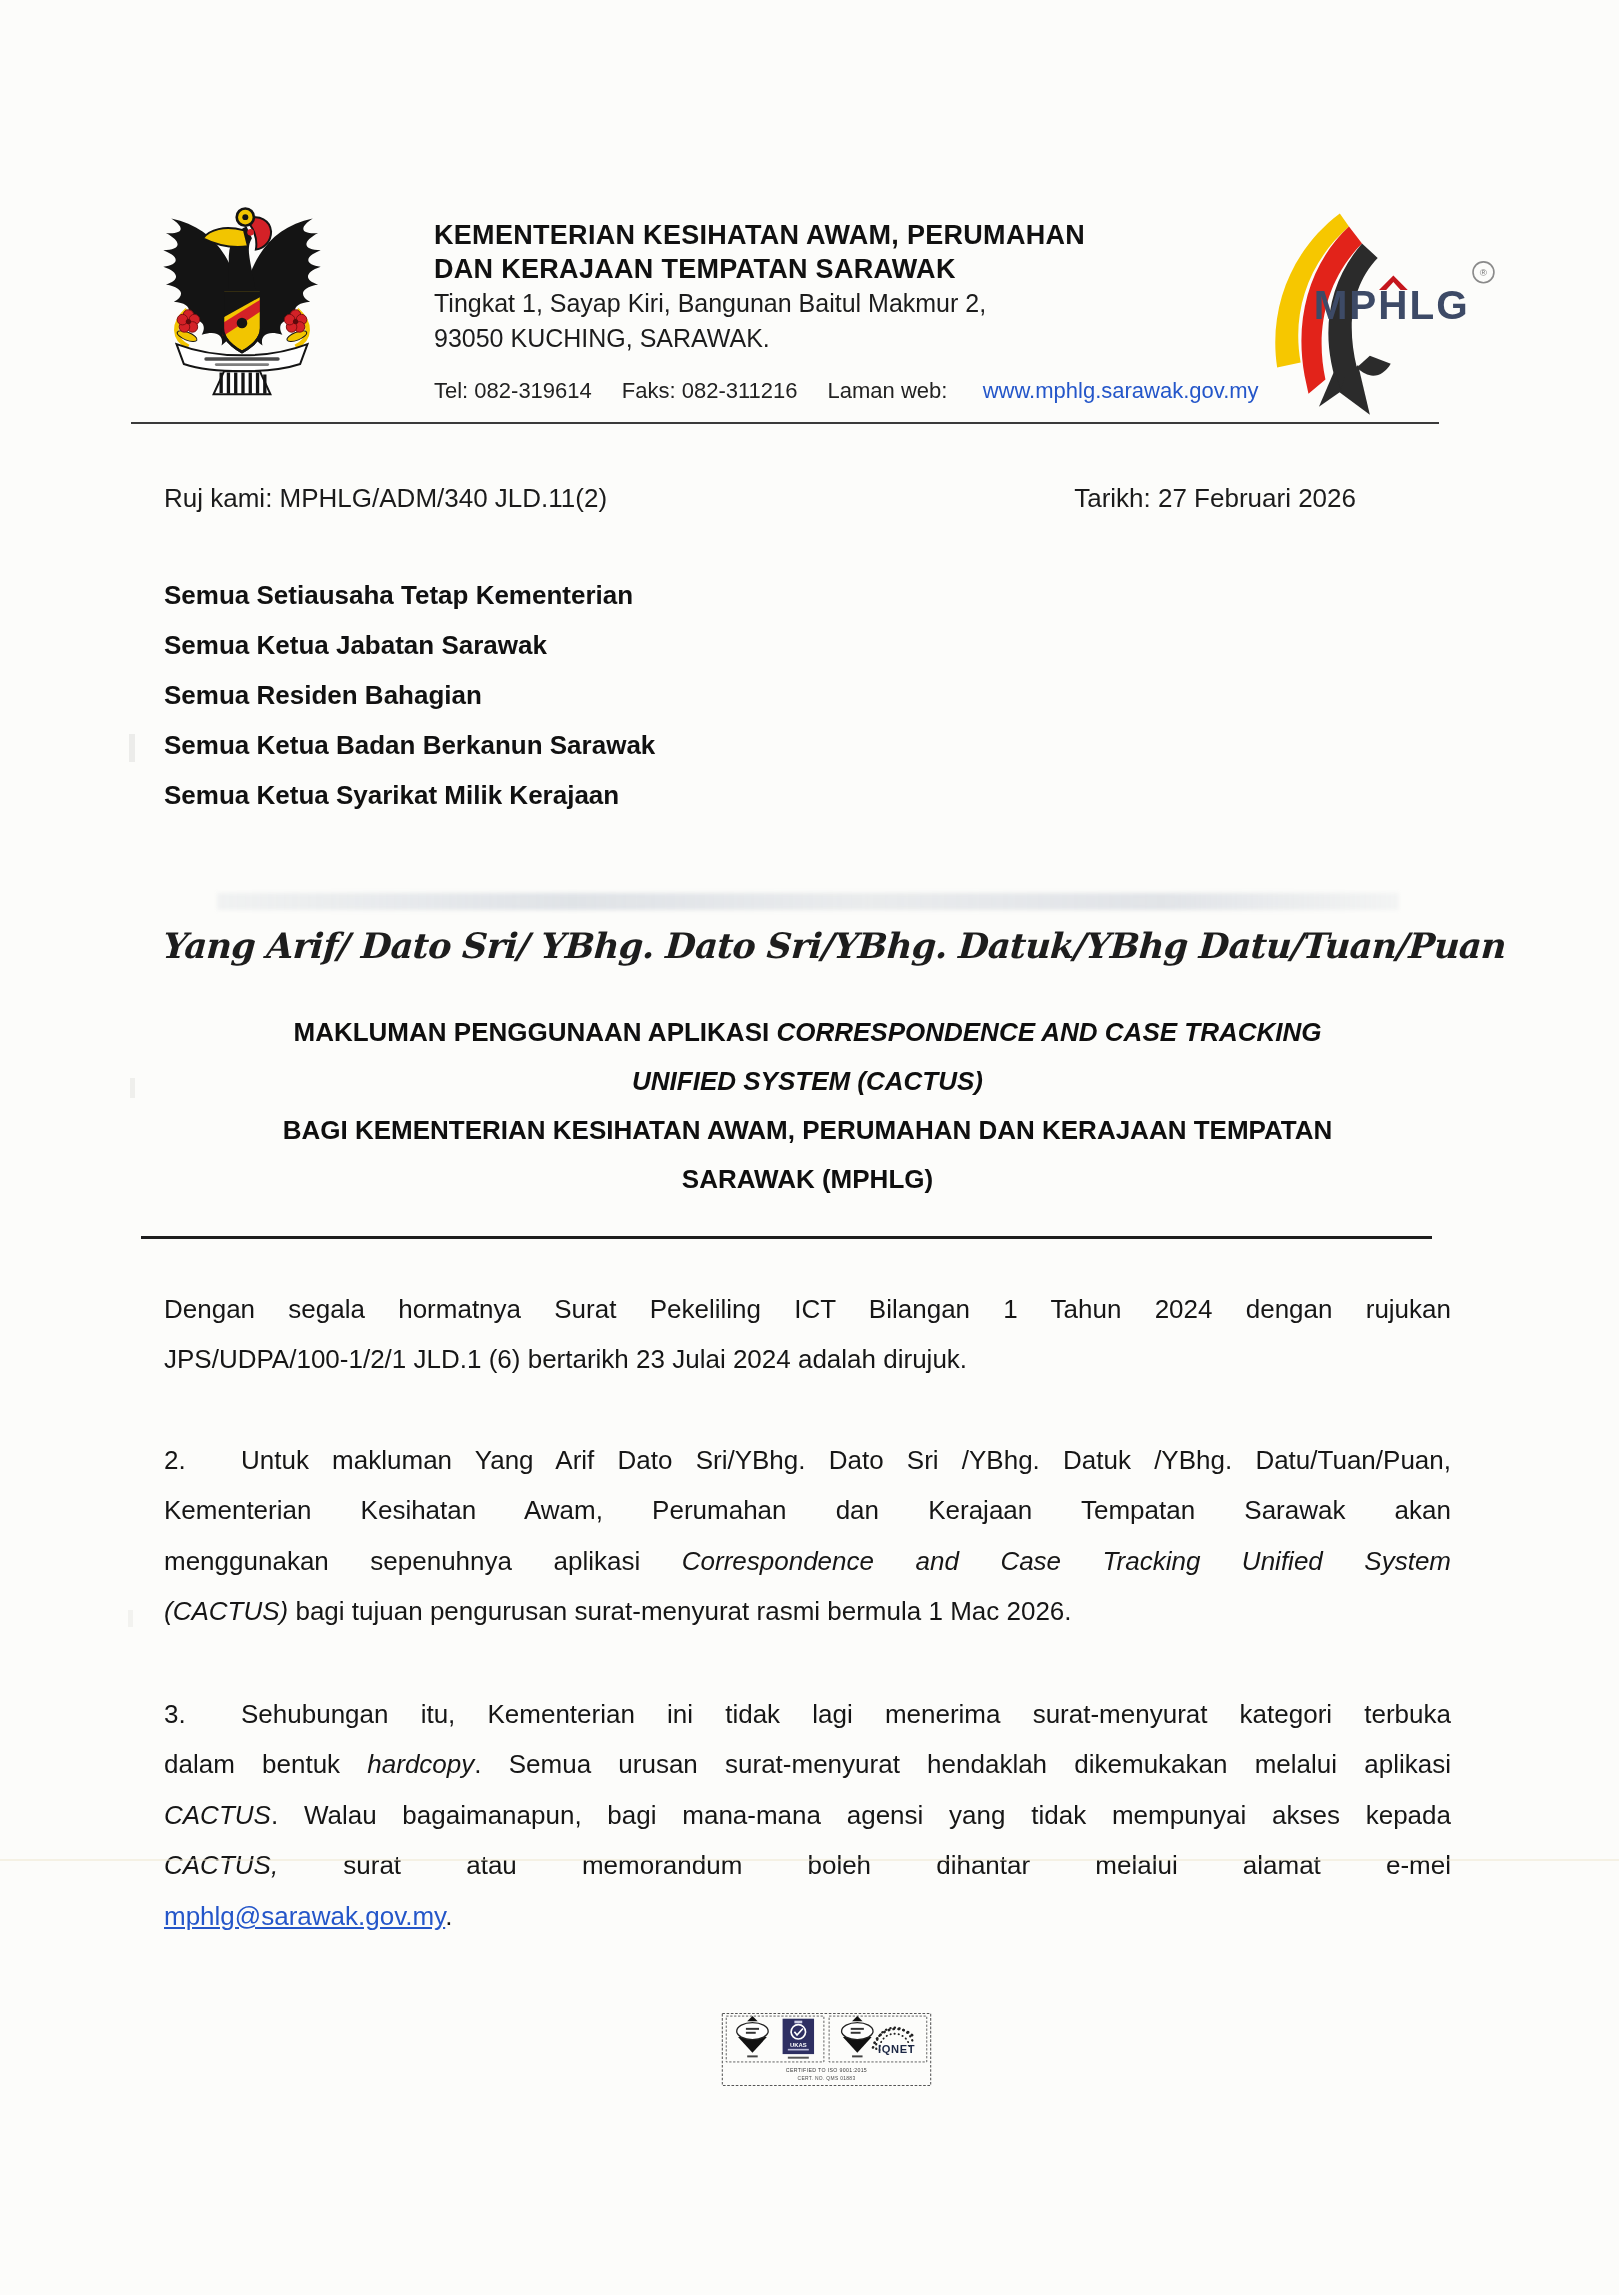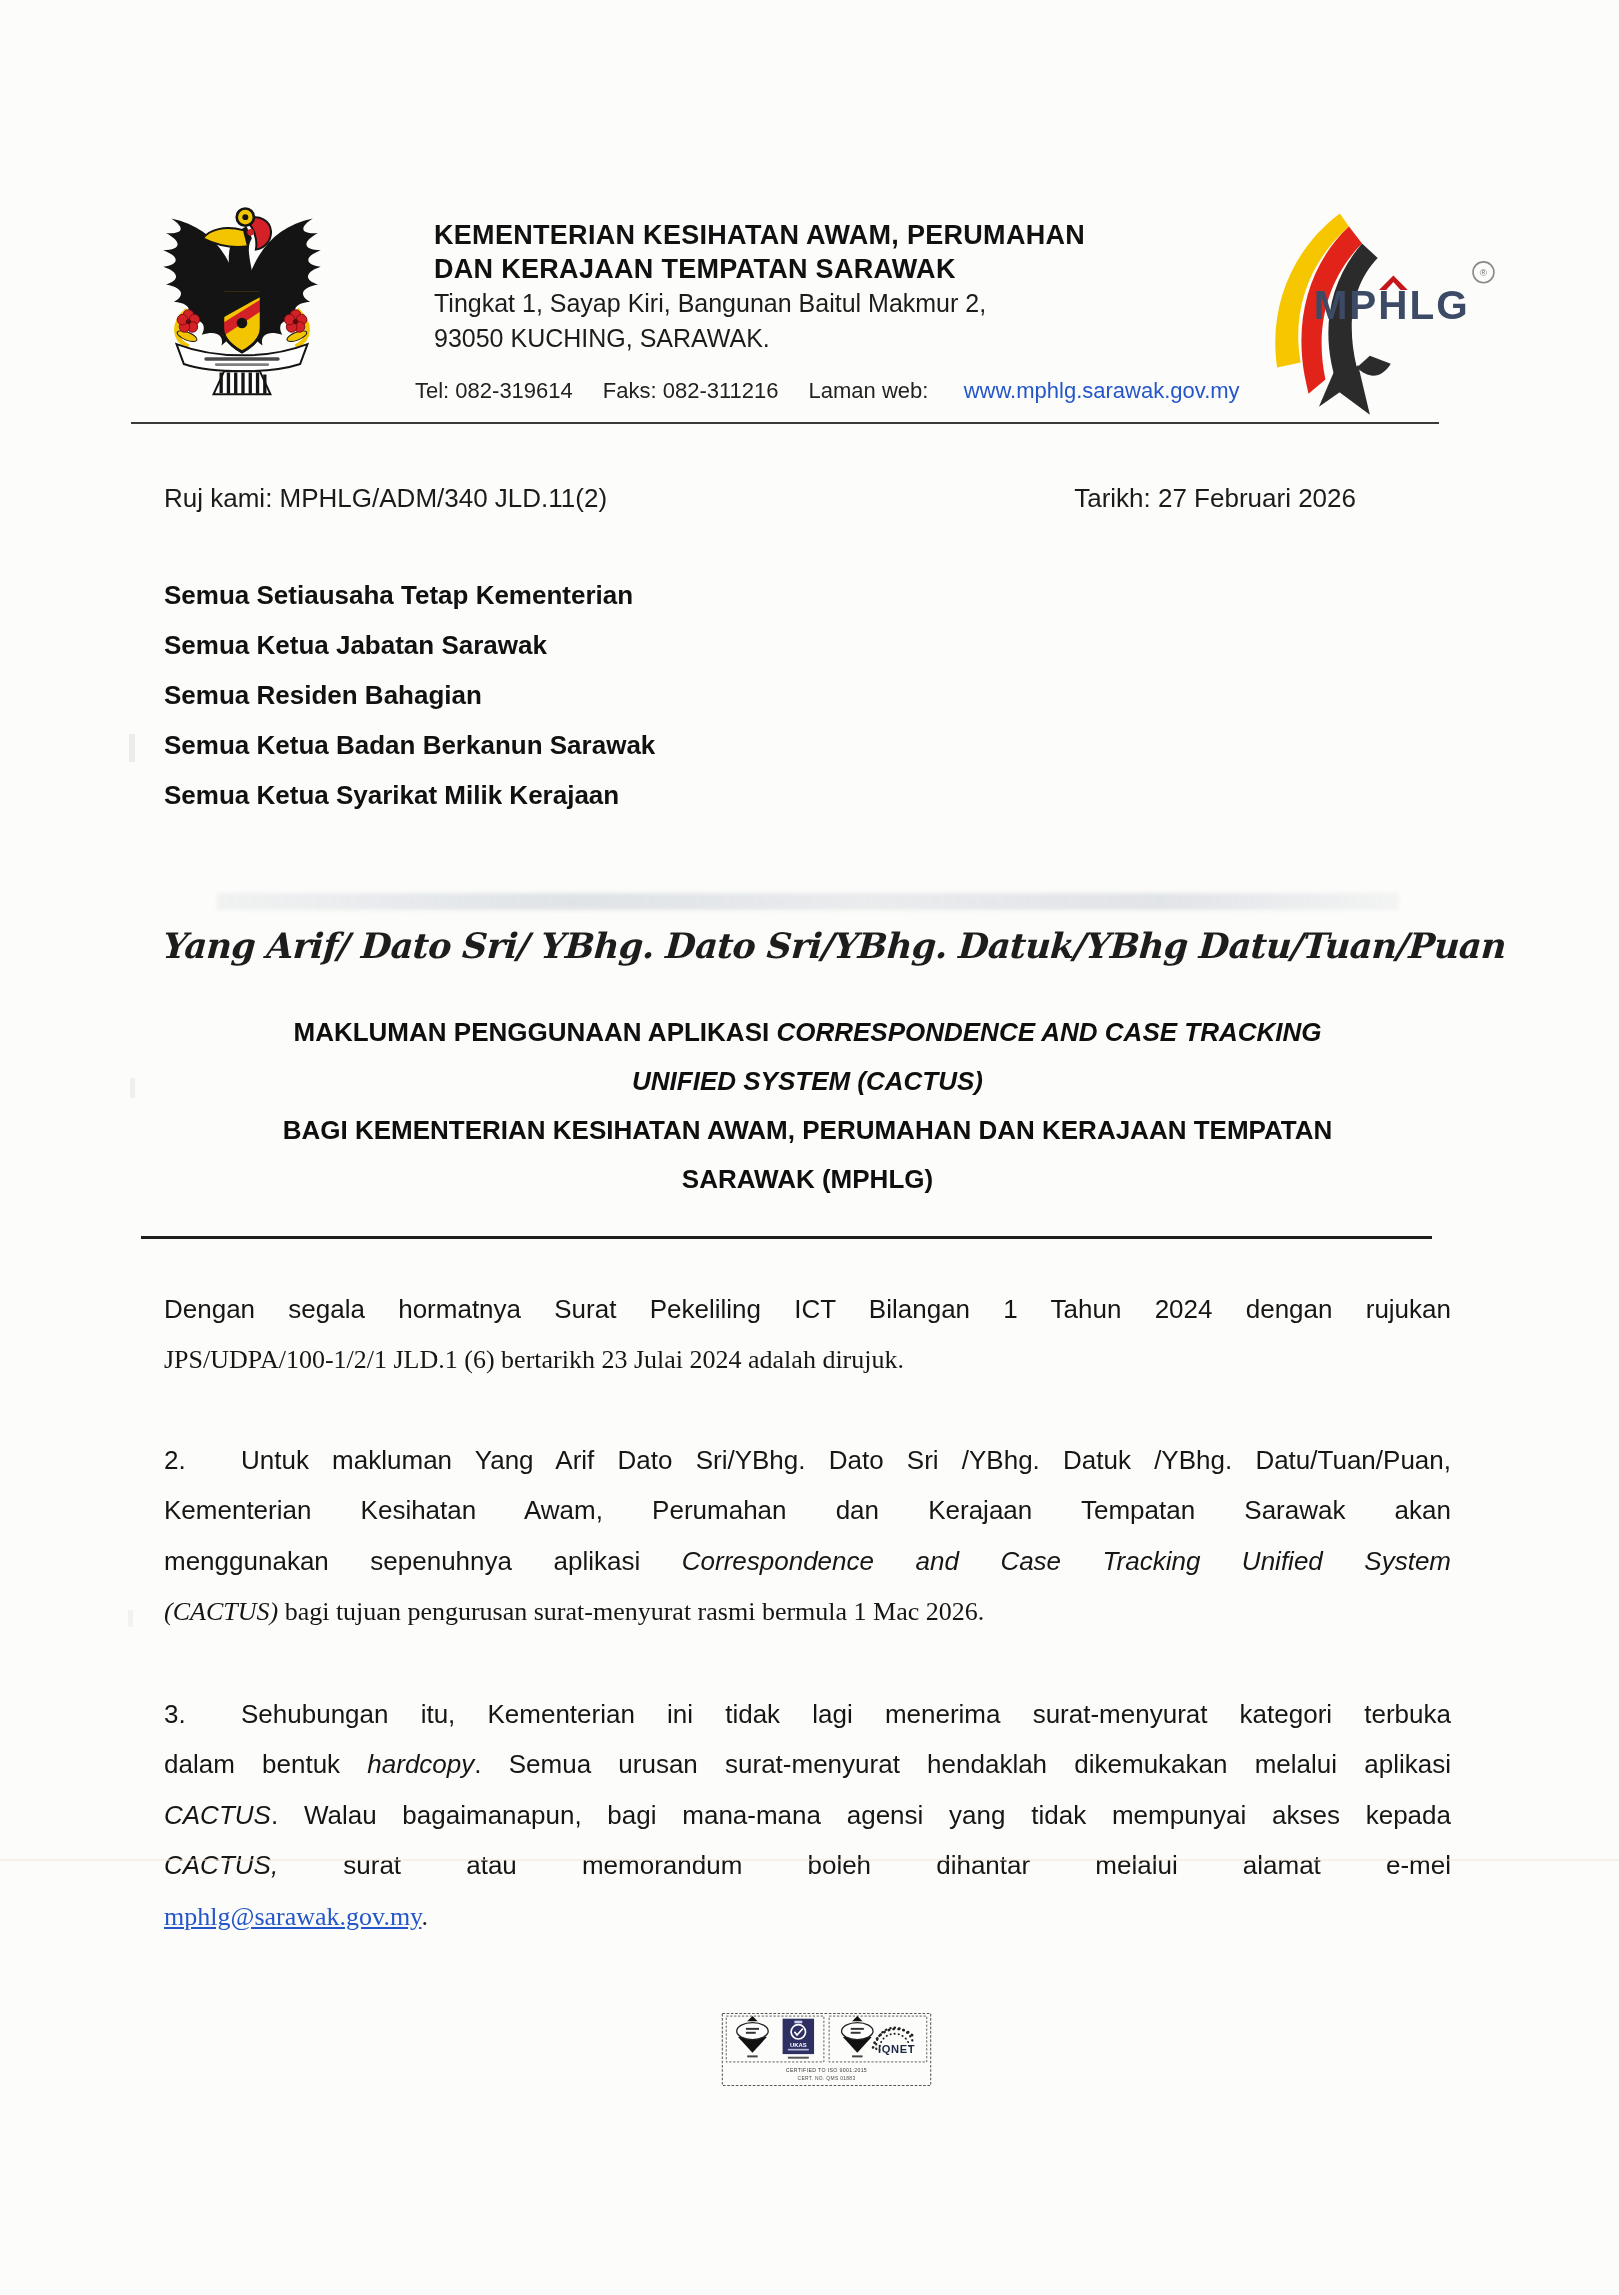--- a/index.html
+++ b/index.html
@@ -7,21 +7,21 @@
     position:relative;width:1620px;height:2295px;margin:0 auto;
     background:#fcfcfa;color:#1b1b1b;overflow:hidden;
     font-family:"Liberation Sans","DejaVu Sans",sans-serif;
   }
   .abs{position:absolute;}
   
   .crest{left:146px;top:192px;width:192px;height:205px;}
   .head-text{left:434px;top:218px;line-height:34px;}
   .ministry{font-size:27px;font-weight:bold;letter-spacing:0.3px;color:#111;}
   .addr{font-size:25px;line-height:35px;color:#1c1c1c;}
-  .contact{left:415px;top:378px;font-size:22px;color:#222;}
+  .contact{left:434px;top:378px;font-size:22px;color:#222;}
   .contact span{margin-right:30px;}
   .link{color:#2456c9;cursor:pointer;}
   .contact .link{margin-left:5.3px;}
   .logo{left:1240px;top:207px;width:278px;height:222px;}
   .rule1{left:131px;top:422px;width:1308px;height:2px;background:#3a3a3a;}
   
   .ref-row{left:164px;top:483px;width:1287px;display:flex;justify-content:space-between;font-size:26px;}
   .ref-date{margin-right:95px;}
   
   .recipients{left:164px;top:570px;font-size:26px;font-weight:bold;line-height:50px;color:#111;}
@@ -32,21 +32,21 @@
   .salutation{left:163px;top:925px;font-family:"DejaVu Serif","Liberation Serif",serif;
     font-style:italic;font-weight:bold;font-size:35px;color:#1d1d1d;transform:skewX(-4deg);letter-spacing:-0.7px;}
   
   .title-block{left:164px;top:1008px;width:1287px;text-align:center;font-weight:bold;
     font-size:26px;line-height:49px;color:#0f0f0f;}
   .ital{font-style:italic;}
   .rule2{left:141px;top:1236px;width:1291px;height:3.3px;background:#1e1e1e;}
   
   .bl{position:absolute;left:164px;width:1287px;font-size:26px;line-height:51px;height:51px;color:#161616;}
   .jl{text-align:justify;text-align-last:justify;}
-  .ll{text-align:left;font-family:Liberation Serif, serif;}
+  .ll{text-align:left;}
   .pnum{display:inline-block;width:77px;}
   .email{color:#2456c9;text-decoration:underline;cursor:pointer;}
   
   .scanline{left:0;top:1859px;width:1620px;height:2px;background:#efe8d2;opacity:.55;}
   .nz1{left:129px;top:734px;width:5.9px;height:27.6px;background:#cfcfcb;opacity:.35;}
   .nz2{left:130px;top:1078px;width:4.6px;height:19.7px;background:#d2d2ce;opacity:.3;}
   .nz3{left:128px;top:1610px;width:5.3px;height:17px;background:#d4d4d0;opacity:.25;}
   
   .certbox{left:721px;top:2012px;width:211px;height:75px;}
 </style>

